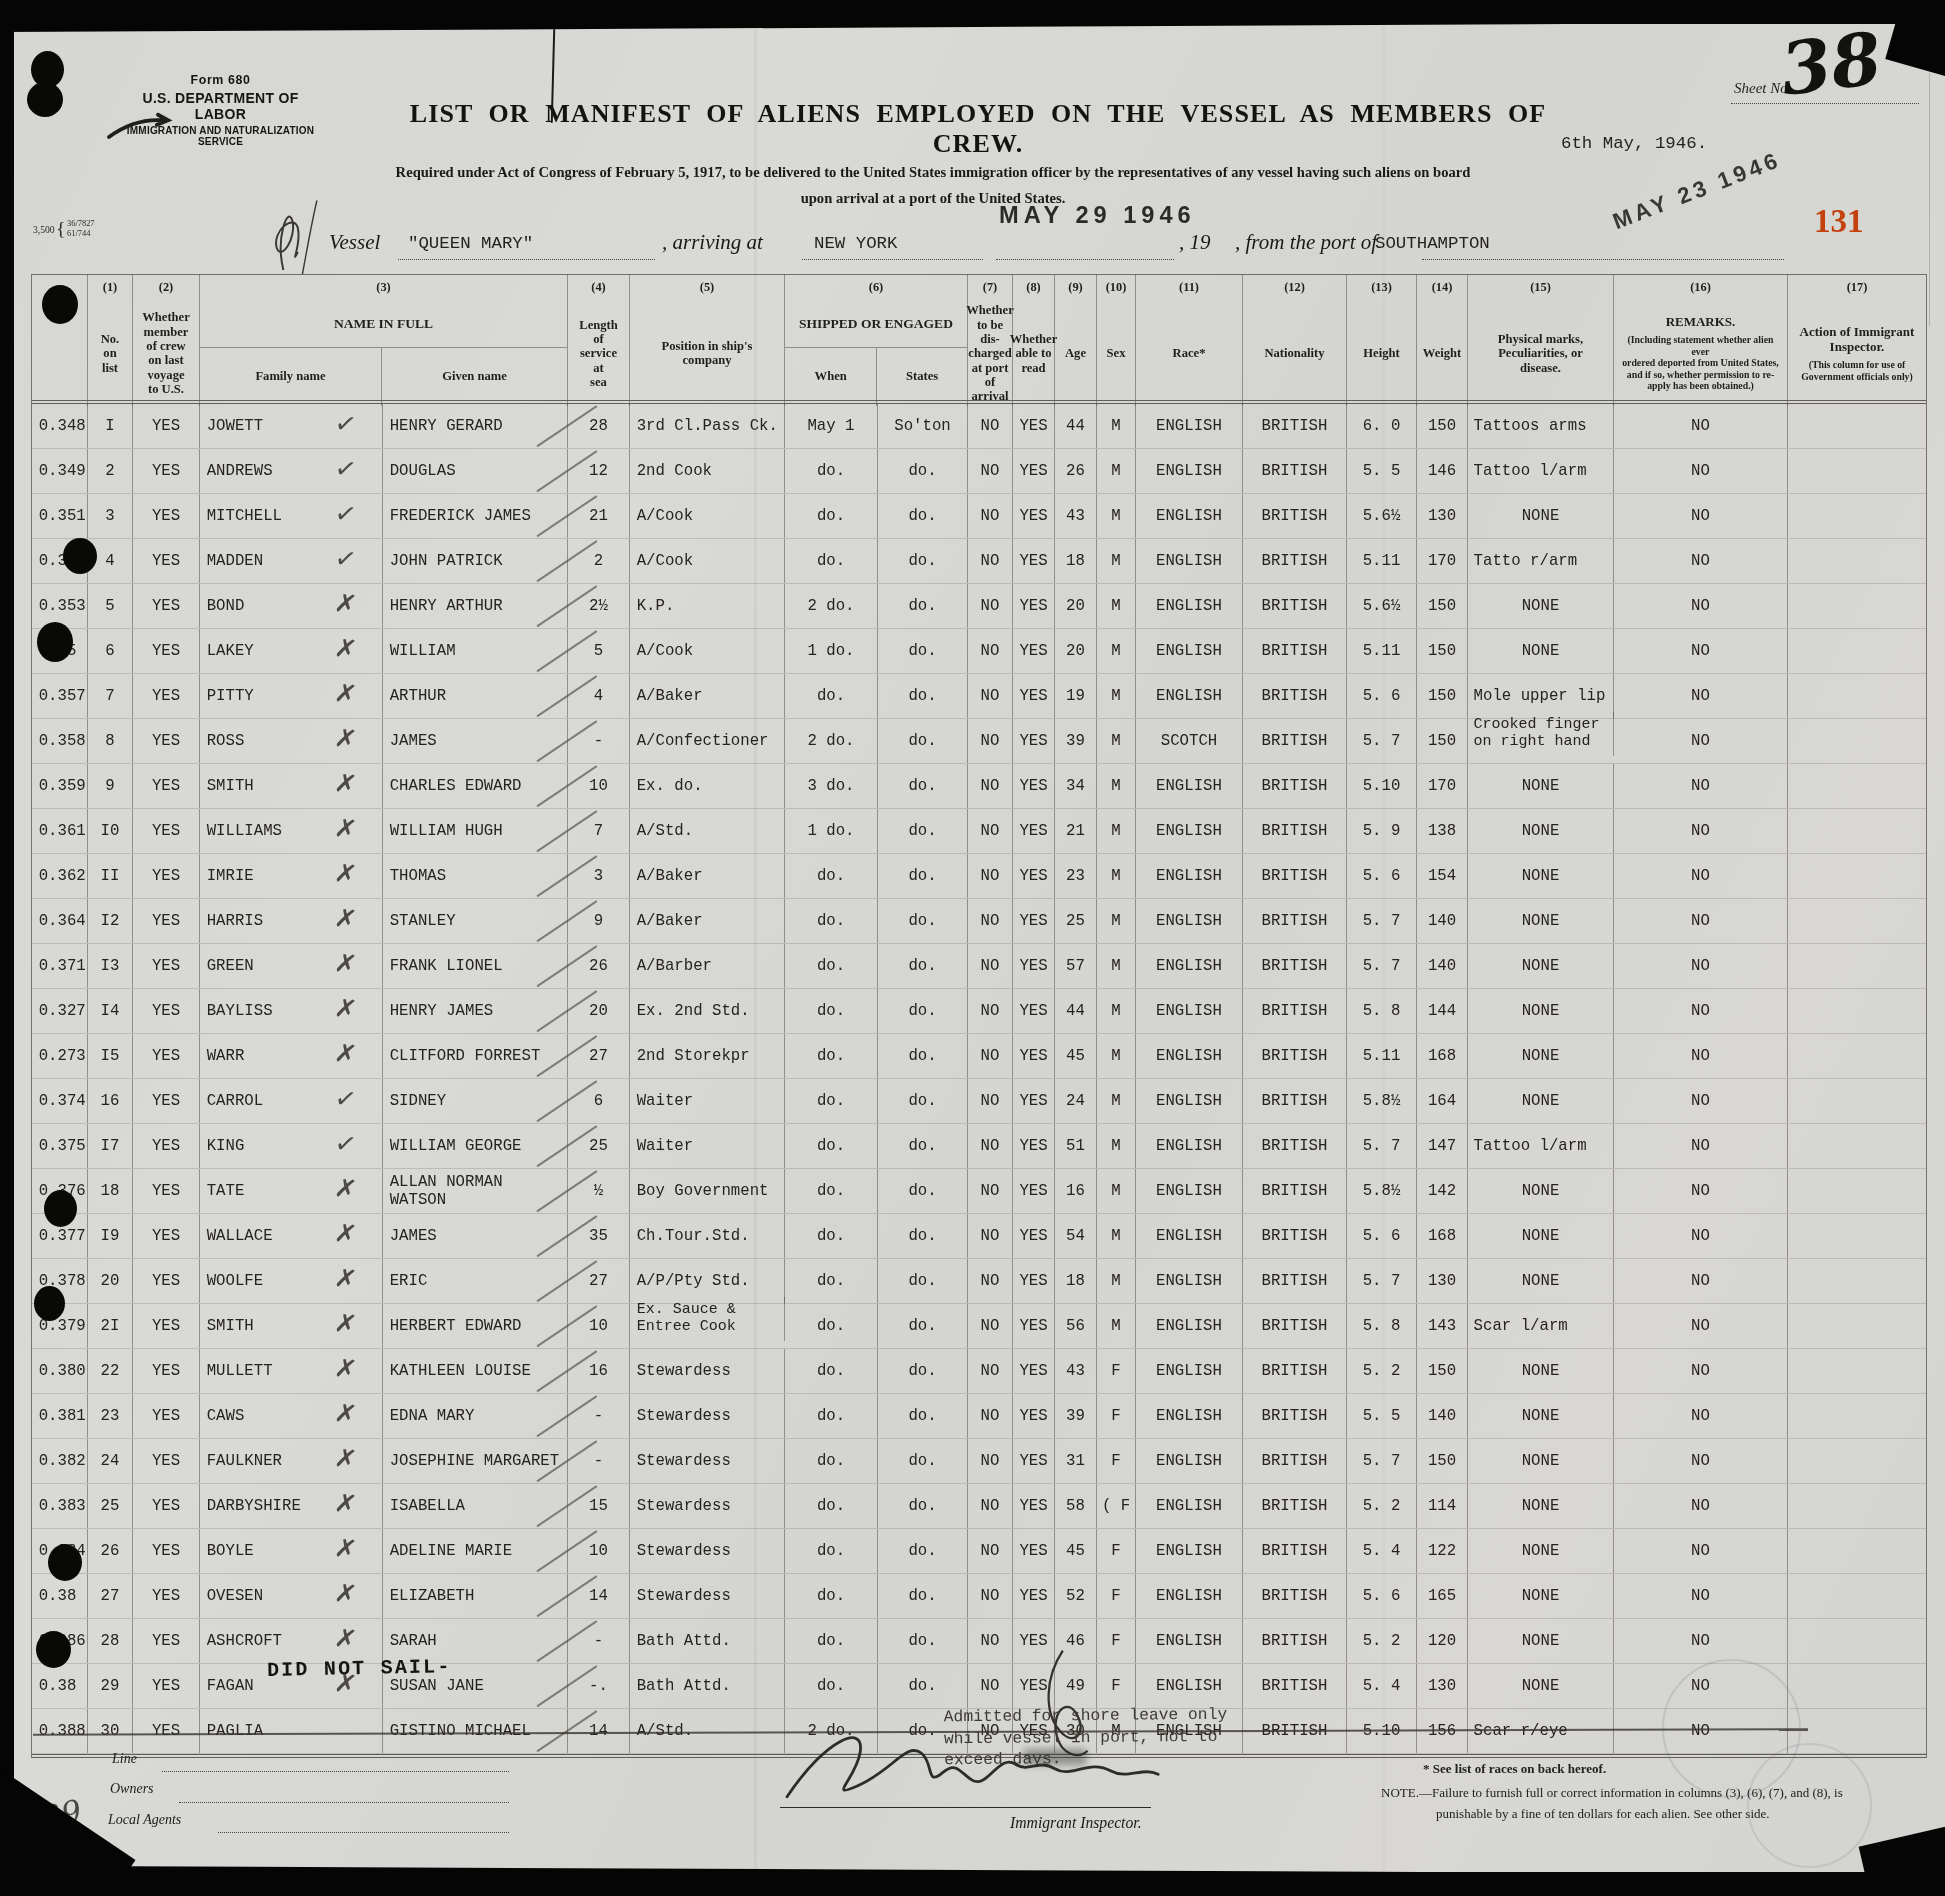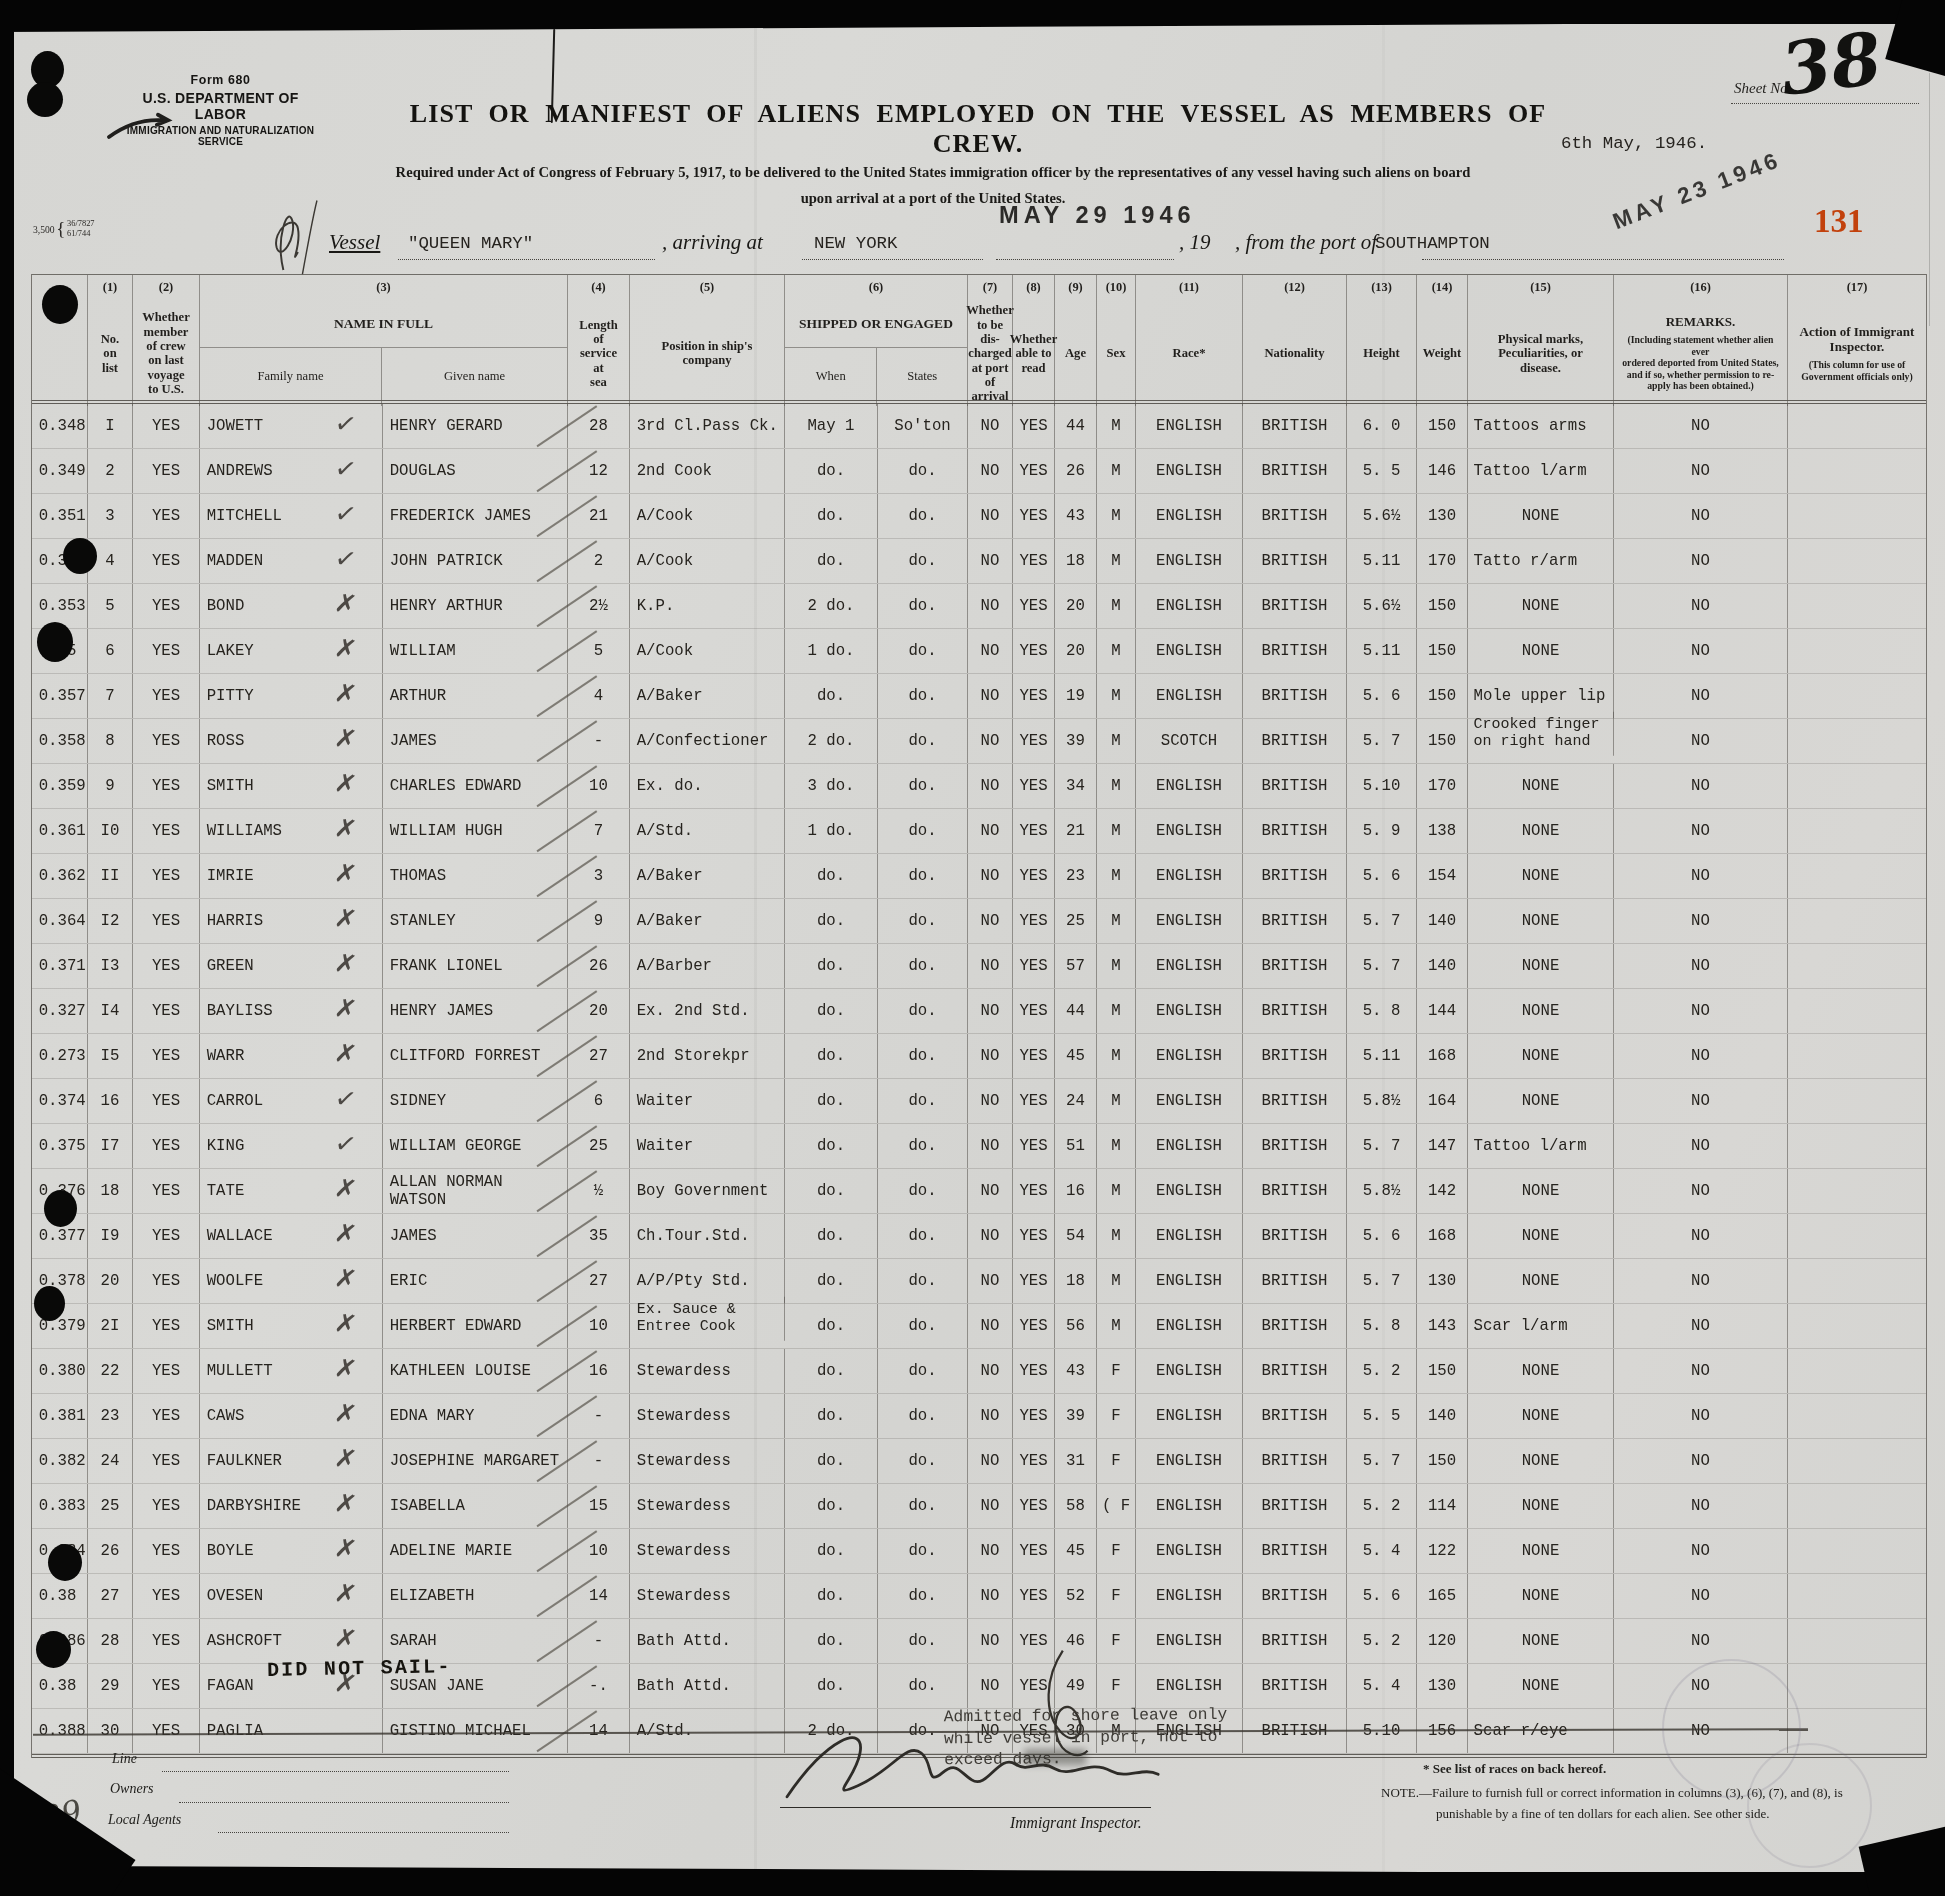--- a/index.html
+++ b/index.html
@@ -63,21 +63,21 @@
   .hlabels{height:99px;}
   .hcell{display:flex;align-items:center;justify-content:center;text-align:center;white-space:pre-line;
          font-weight:bold;font-size:12.6px;line-height:1.14;padding:2.2px 3.4px;}
   .hgroup{display:flex;flex-direction:column;}
   .gtitle{height:46px;display:flex;align-items:center;justify-content:center;font-weight:bold;font-size:13.5px;
           border-bottom:0.8px solid rgba(85,82,76,.55);}
   .gsplit{flex:1;display:grid;}
   .cols-name{grid-template-columns:325fr 330fr;}
   .cols-shipped{grid-template-columns:165fr 160fr;}
   .gsplit>:first-child{border-right:0.8px solid rgba(85,82,76,.55);}
-  .gsub{display:flex;align-items:center;justify-content:center;font-weight:normal;font-size:12.6px;}
+  .gsub{display:flex;align-items:center;justify-content:center;font-weight:bold;font-size:12.6px;}
   .hstack{display:flex;flex-direction:column;align-items:center;justify-content:center;text-align:center;padding:2.2px 4.5px;}
   .rtitle{font-weight:bold;font-size:13px;white-space:pre-line;line-height:1.15;}
   .rsub{font-weight:bold;font-size:9.8px;white-space:pre-line;line-height:1.18;margin-top:4.5px;}
   .dline{height:3.9px;border-top:1.2px solid rgba(75,72,66,.85);border-bottom:0.9px solid rgba(75,72,66,.85);box-sizing:border-box;}
 
   .trow{height:44px;border-bottom:0.6px solid rgba(110,106,100,.26);position:relative;}
   .cell{display:flex;align-items:center;justify-content:center;position:relative;
         font-family:"Liberation Mono",monospace;font-size:15.7px;color:#26231e;}
   .c-stamp,.c-family,.c-given,.c-position{justify-content:flex-start;padding-left:6.7px;}
   .cell.al{justify-content:flex-start;padding-left:5.6px;}
@@ -143,21 +143,21 @@
     <span>3,500</span>
     <span class="brace">{</span>
     <span class="codes">36/7827
 61/744</span>
   </div>
 
   <svg class="squiggle" width="62" height="84" viewBox="0 0 110 150">
     <path d="M36 132 C 22 74, 44 16, 52 44 C 60 74, 32 118, 24 92 C 16 62, 56 30, 62 58 C 68 88, 48 126, 62 100" stroke="#3b3833" stroke-width="3.5" fill="none"></path>
     <path d="M70 140 C 78 96, 88 40, 96 8" stroke="#3b3833" stroke-width="2.5" fill="none"></path>
   </svg>
-  <span class="vline-label" style="left:329px;text-decoration:underline;">Vessel</span>
+  <span class="vline-label" style="left:329px;">Vessel</span>
   <div class="vline-dots" style="left:398px;width:257px;"></div>
   <span class="typed vline-typed" style="left:408px;">"QUEEN MARY"</span>
   <span class="vline-label" style="left:662px;">, arriving at</span>
   <div class="vline-dots" style="left:802px;width:181px;"></div>
   <span class="typed vline-typed" style="left:814px;">NEW YORK</span>
   <div class="vline-dots" style="left:996px;width:178px;"></div>
   <span class="vline-label" style="left:1179px;">, 19</span>
   <span class="vline-label" style="left:1235px;">, from the port of</span>
   <div class="vline-dots" style="left:1422px;width:362px;"></div>
   <span class="typed vline-typed" style="left:1375px;">SOUTHAMPTON</span>

